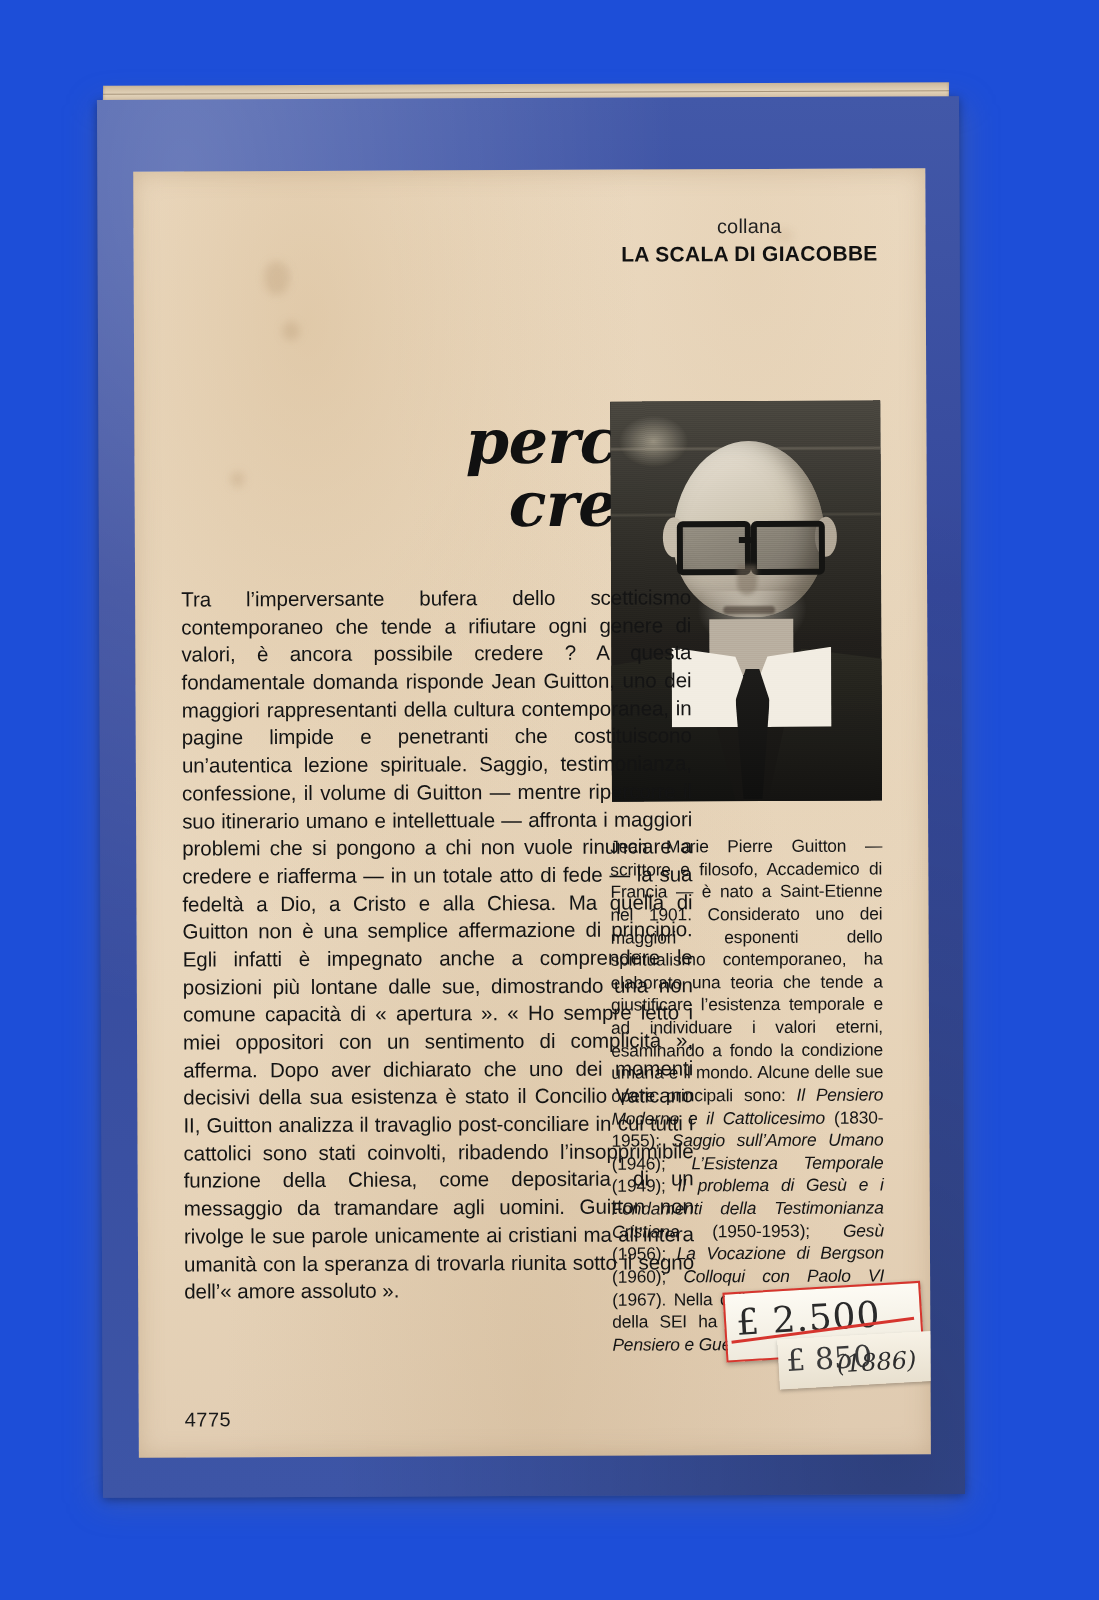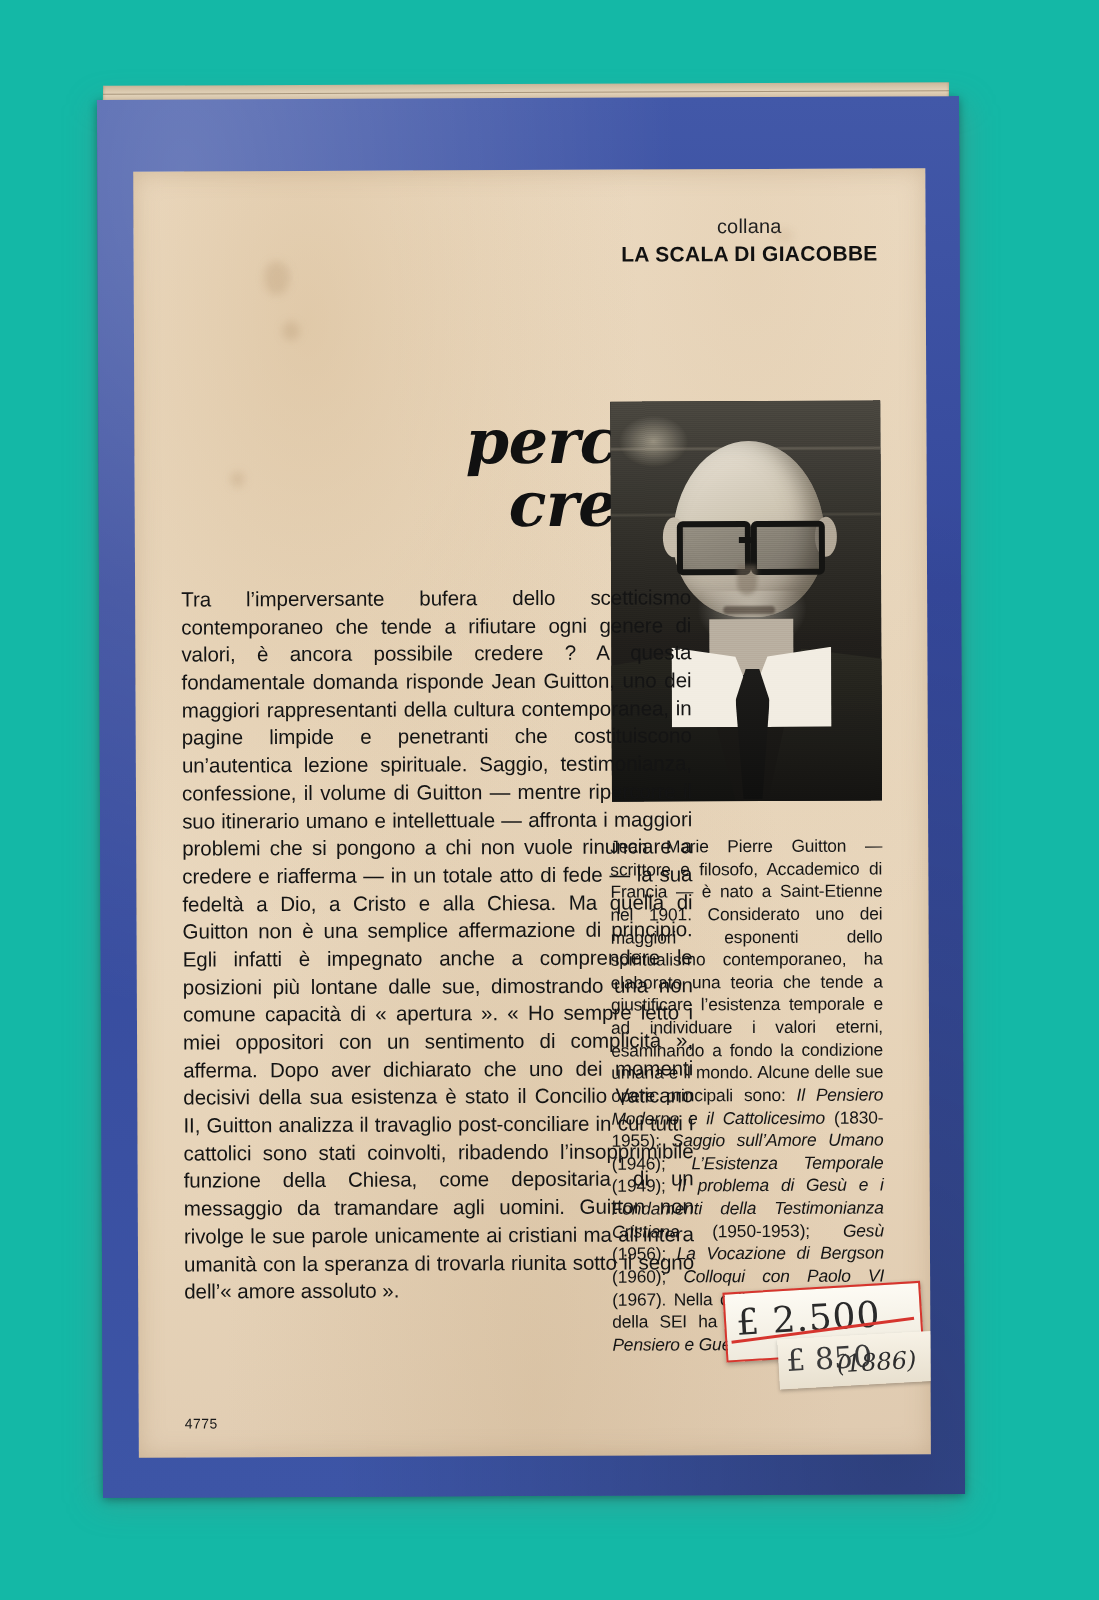--- a/index.html
+++ b/index.html
@@ -12,21 +12,21 @@
     height: 1600px;
     position: relative;
     font-family: "Liberation Sans", sans-serif;
     overflow: hidden;
   }
 
   
   #photo-bg {
     position: absolute;
     inset: 0;
-    background: #14b8a6;
+    background: #1d4ed8;
   }
 
   
   #book-shadow {
     position: absolute;
     left: 96px;
     top: 104px;
     width: 870px;
     height: 1400px;
     background: rgba(120,115,110,0.28);
@@ -260,21 +260,21 @@
     color: #151515;
     letter-spacing: -0.15px;
   }
   #bio i { font-style: italic; }
 
   
   #cat-number {
     position: absolute;
     left: 46px;
     bottom: 26px;
-    font-size: 14px;
+    font-size: 20px;
     color: #1a1a1a;
     letter-spacing: 0.5px;
   }
 
   
   #sticker-main {
     position: absolute;
     left: 586px;
     top: 1118px;
     width: 194px;

